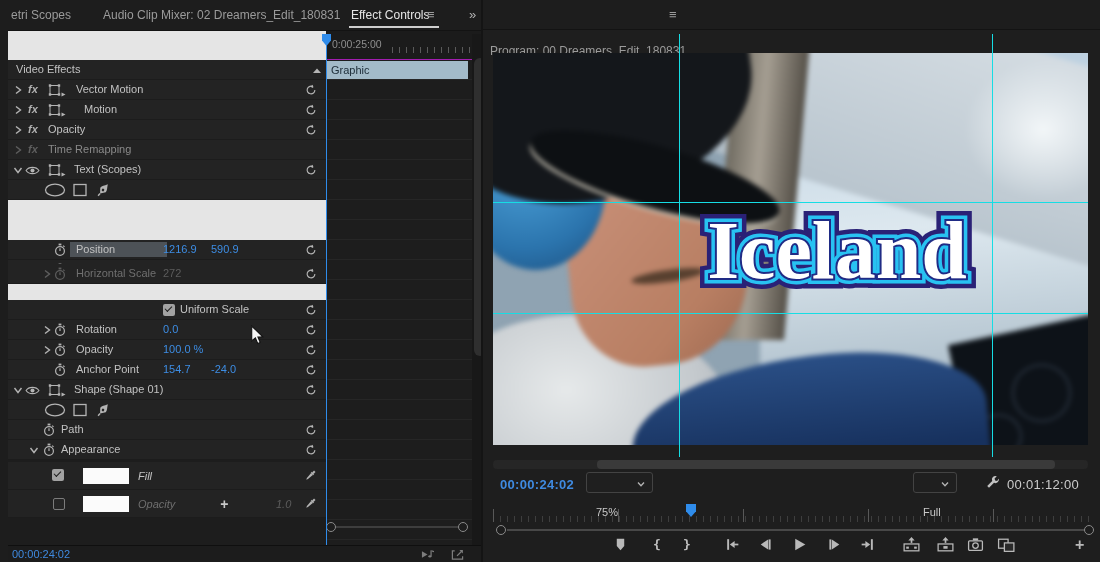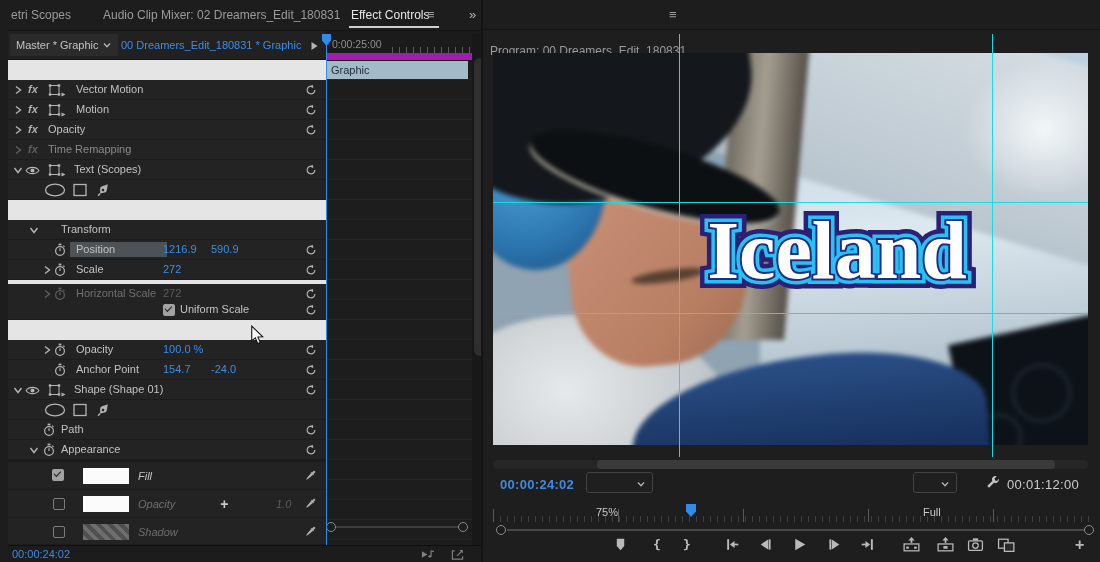--- a/index.html
+++ b/index.html
@@ -36,21 +36,21 @@
   .ic svg{width:100%;height:100%;display:block;}
   .ic.dim{color:#5e5e5e;}
   .cb{position:absolute;width:12px;height:12px;border-radius:2px;background:#a2a2a2;}
   .cb.checked::after{content:"";position:absolute;left:2.2px;top:2.4px;width:6px;height:3.2px;
      border-left:1.8px solid #1d1d1d;border-bottom:1.8px solid #1d1d1d;transform:rotate(-45deg);}
   .cb.un{background:#262626;border:1px solid #7c7c7c;width:10px;height:10px;}
   .swatch{position:absolute;width:46px;height:16px;background:#fbfbfb;}
   .swatch.checker{background:#6b6b6b;background-image:repeating-linear-gradient(45deg,#7c7c7c 0 4px,#585858 4px 8px);opacity:.85;}
   .plus{position:absolute;top:0;height:19px;line-height:19px;color:#c8c8c8;font-size:14px;font-weight:bold;}
   
-  .mini-ruler{position:absolute;left:318px;top:31px;width:163px;height:29px;background:#1b1b1b;border-bottom:7px solid #a21caf;box-sizing:border-box;overflow:hidden;}
+  .mini-ruler{position:absolute;left:318px;top:31px;width:163px;height:29px;background:#1b1b1b;border-bottom:1px solid #a21caf;box-sizing:border-box;overflow:hidden;}
   .mini-ruler .tlabel{position:absolute;left:6px;top:7px;color:#8e8e8e;font-size:10.5px;white-space:nowrap;}
   .mini-ruler .ticks{position:absolute;left:66px;top:16px;width:92px;height:6px;
      background:repeating-linear-gradient(90deg,#5a5a5a 0 1px,transparent 1px 7px);}
   .mini-ruler .partial{position:absolute;left:148px;top:7px;width:5px;overflow:hidden;color:#8e8e8e;font-size:10.5px;}
   .mini-timeline{position:absolute;left:318px;top:60px;width:146px;height:485px;background:#1d1d1d;
      background-image:repeating-linear-gradient(180deg,transparent 0 19px,#262626 19px 20px);}
   .clipbar{position:absolute;left:1px;top:1px;width:141px;height:18px;background:#a3bbc9;color:#20303b;line-height:18px;padding-left:4px;box-sizing:border-box;font-size:11px;}
   .cti-line{position:absolute;left:318px;top:34px;width:1px;height:511px;background:#2f8ceb;z-index:4;}
   .cti-head{position:absolute;left:314px;top:34px;width:9px;height:12px;background:#2f8ceb;z-index:4;
      clip-path:polygon(0 0,100% 0,100% 55%,50% 100%,0 55%);}
@@ -125,54 +125,46 @@
   <div id="ecp">
     <div class="tabbar">
       <span class="tab" style="left:3px">etri Scopes</span>
       <span class="tab" style="left:95px">Audio Clip Mixer: 02 Dreamers_Edit_180831</span>
       <span class="tab active" style="left:343px">Effect Controls</span>
       <span class="panelmenu" style="left:419px">≡</span>
       <div class="tab-underline"></div>
       <span class="overflow-chevrons">»</span>
     </div>
 
-    <div class="cliprow">
-      <div class="chip">
-        <span class="lbl" style="position:absolute;left:6px;">Master * Graphic</span>
-        <span class="ic" style="left:92px;top:6px;width:10px;height:10px">
-            <svg viewBox="0 0 10 10">
-              <path d="M2 3.5 L5 6.8 L8 3.5" fill="none" stroke="currentColor" stroke-width="1.3"></path>
-            </svg>
-          </span>
-      </div>
-      <span class="seq-name">00 Dreamers_Edit_180831 * Graphic</span>
-      <span class="ic" style="left:300px;top:9px">
-          <svg viewBox="0 0 12 12">
-            <path d="M3.5 2 L9.5 6 L3.5 10 Z" fill="currentColor"></path>
-          </svg>
-        </span>
-    </div>
 
     <div class="mini-ruler">
       <span class="tlabel">0:00:25:00</span>
       <span class="partial">0</span>
       <div class="ticks"></div>
     </div>
 
     <div class="mini-timeline">
       <div class="clipbar">Graphic</div>
     </div>
     <div class="cti-head"></div>
     <div class="cti-line"></div>
     <div class="vscroll">
       <div class="thumb"></div>
     </div>
 
     <div class="params">
 
+      <div class="prow" style="top:0">
+        <span class="lbl hdr" style="left:8px">Video Effects</span>
+        <span class="ic" style="left:303px;top:5px">
+            <svg viewBox="0 0 12 12">
+              <path d="M2 8 L6 3.5 L10 8 Z" fill="currentColor"></path>
+            </svg>
+          </span>
+      </div>
 
       <div class="prow" style="top:20px">
         <span class="ic" style="left:4px">
             <svg viewBox="0 0 12 12">
               <path d="M4 2.5 L8.5 6 L4 9.5" fill="none" stroke="currentColor" stroke-width="1.4"></path>
             </svg>
           </span>
         <span class="fx" style="left:20px">fx</span>
         <span class="ic" style="left:40px;top:3px;width:18px;height:14px">
             <svg viewBox="0 0 18 14">
@@ -203,21 +195,21 @@
         <span class="ic" style="left:40px;top:3px;width:18px;height:14px">
             <svg viewBox="0 0 18 14">
               <rect x="2" y="2.5" width="9" height="9" fill="none" stroke="currentColor"></rect>
               <rect x="0.8" y="1.3" width="2.4" height="2.4" fill="currentColor"></rect>
               <rect x="9.8" y="1.3" width="2.4" height="2.4" fill="currentColor"></rect>
               <rect x="0.8" y="10.3" width="2.4" height="2.4" fill="currentColor"></rect>
               <rect x="9.8" y="10.3" width="2.4" height="2.4" fill="currentColor"></rect>
               <polygon points="13.5,9.5 17.5,11.5 13.5,13.5" fill="currentColor"></polygon>
             </svg>
           </span>
-        <span class="lbl" style="left:68px">Motion</span>
+        <span class="lbl" style="left:76px">Motion</span>
         <span class="ic" style="left:297px">
             <svg viewBox="0 0 14 14">
               <path d="M11.5 7a4.5 4.5 0 1 1-2-3.7" fill="none" stroke="currentColor" stroke-width="1.3"></path>
               <polygon points="9,0.8 9.6,4.6 6,3.2" fill="currentColor"></polygon>
             </svg>
           </span>
       </div>
 
       <div class="prow" style="top:60px">
         <span class="ic" style="left:4px">
@@ -292,28 +284,20 @@
               <g transform="rotate(40 8 8)">
                 <path d="M8 0.5 C9.8 4 11.6 5.5 11.6 8 L8 12.5 L4.4 8 C4.4 5.5 6.2 4 8 0.5 Z" fill="currentColor"></path>
                 <circle cx="8" cy="8" r="1.3" fill="#232323"></circle>
                 <rect x="7.3" y="12.6" width="1.4" height="3" fill="currentColor"></rect>
               </g>
             </svg>
           </span>
       </div>
 
 
-      <div class="prow" style="top:160px">
-        <span class="ic" style="left:20px">
-            <svg viewBox="0 0 12 12">
-              <path d="M2.5 4 L6 8.5 L9.5 4" fill="none" stroke="currentColor" stroke-width="1.4"></path>
-            </svg>
-          </span>
-        <span class="lbl" style="left:53px">Transform</span>
-      </div>
 
       <div class="prow" style="top:180px">
         <span class="ic" style="left:46px;top:3px;width:12px;height:14px">
             <svg viewBox="0 0 12 14">
               <circle cx="6" cy="8" r="4.4" fill="none" stroke="currentColor" stroke-width="1.2"></circle>
               <rect x="4.6" y="0.6" width="2.8" height="1.8" fill="currentColor"></rect>
               <path d="M6 8 L6 5.2" stroke="currentColor" stroke-width="1.2"></path>
               <path d="M9.2 2.6 l1.3 1.3" stroke="currentColor" stroke-width="1.2"></path>
             </svg>
           </span>
@@ -347,21 +331,21 @@
         <span class="lbl" style="left:68px">Scale</span>
         <span class="val" style="left:155px">272</span>
         <span class="ic" style="left:297px">
             <svg viewBox="0 0 14 14">
               <path d="M11.5 7a4.5 4.5 0 1 1-2-3.7" fill="none" stroke="currentColor" stroke-width="1.3"></path>
               <polygon points="9,0.8 9.6,4.6 6,3.2" fill="currentColor"></polygon>
             </svg>
           </span>
       </div>
 
-      <div class="prow" style="top:224px">
+      <div class="prow" style="top:204px">
         <span class="ic dim" style="left:33px">
             <svg viewBox="0 0 12 12">
               <path d="M4 2.5 L8.5 6 L4 9.5" fill="none" stroke="currentColor" stroke-width="1.4"></path>
             </svg>
           </span>
         <span class="ic dim" style="left:46px;top:3px;width:12px;height:14px">
             <svg viewBox="0 0 12 14">
               <circle cx="6" cy="8" r="4.4" fill="none" stroke="currentColor" stroke-width="1.2"></circle>
               <rect x="4.6" y="0.6" width="2.8" height="1.8" fill="currentColor"></rect>
               <path d="M6 8 L6 5.2" stroke="currentColor" stroke-width="1.2"></path>
@@ -382,20 +366,43 @@
         <span class="cb checked" style="left:155px;top:4px"></span>
         <span class="lbl" style="left:172px">Uniform Scale</span>
         <span class="ic" style="left:297px">
             <svg viewBox="0 0 14 14">
               <path d="M11.5 7a4.5 4.5 0 1 1-2-3.7" fill="none" stroke="currentColor" stroke-width="1.3"></path>
               <polygon points="9,0.8 9.6,4.6 6,3.2" fill="currentColor"></polygon>
             </svg>
           </span>
       </div>
 
+      <div class="prow" style="top:260px">
+        <span class="ic" style="left:33px">
+            <svg viewBox="0 0 12 12">
+              <path d="M4 2.5 L8.5 6 L4 9.5" fill="none" stroke="currentColor" stroke-width="1.4"></path>
+            </svg>
+          </span>
+        <span class="ic" style="left:46px;top:3px;width:12px;height:14px">
+            <svg viewBox="0 0 12 14">
+              <circle cx="6" cy="8" r="4.4" fill="none" stroke="currentColor" stroke-width="1.2"></circle>
+              <rect x="4.6" y="0.6" width="2.8" height="1.8" fill="currentColor"></rect>
+              <path d="M6 8 L6 5.2" stroke="currentColor" stroke-width="1.2"></path>
+              <path d="M9.2 2.6 l1.3 1.3" stroke="currentColor" stroke-width="1.2"></path>
+            </svg>
+          </span>
+        <span class="lbl" style="left:68px">Rotation</span>
+        <span class="val" style="left:155px">0.0</span>
+        <span class="ic" style="left:297px">
+            <svg viewBox="0 0 14 14">
+              <path d="M11.5 7a4.5 4.5 0 1 1-2-3.7" fill="none" stroke="currentColor" stroke-width="1.3"></path>
+              <polygon points="9,0.8 9.6,4.6 6,3.2" fill="currentColor"></polygon>
+            </svg>
+          </span>
+      </div>
 
       <div class="prow" style="top:280px">
         <span class="ic" style="left:33px">
             <svg viewBox="0 0 12 12">
               <path d="M4 2.5 L8.5 6 L4 9.5" fill="none" stroke="currentColor" stroke-width="1.4"></path>
             </svg>
           </span>
         <span class="ic" style="left:46px;top:3px;width:12px;height:14px">
             <svg viewBox="0 0 12 14">
               <circle cx="6" cy="8" r="4.4" fill="none" stroke="currentColor" stroke-width="1.2"></circle>
@@ -553,34 +560,20 @@
             <svg viewBox="0 0 14 14">
               <g transform="rotate(45 7 7)">
                 <rect x="5.9" y="0.5" width="2.2" height="2.6" fill="currentColor"></rect>
                 <rect x="5.2" y="3.1" width="3.6" height="1.8" fill="currentColor"></rect>
                 <path d="M5.6 4.9 h2.8 l-0.6 6.8 L7 13.4 L6.2 11.7 Z" fill="currentColor"></path>
               </g>
             </svg>
           </span>
       </div>
 
-      <div class="prow tall" style="top:458px;height:27px">
-        <span class="cb un" style="left:45px;top:8px"></span>
-        <span class="swatch checker" style="left:75px;top:6px"></span>
-        <span class="lbl dim" style="left:130px;line-height:28px">Shadow</span>
-        <span class="ic" style="left:296px;top:7px;width:13px;height:13px">
-            <svg viewBox="0 0 14 14">
-              <g transform="rotate(45 7 7)">
-                <rect x="5.9" y="0.5" width="2.2" height="2.6" fill="currentColor"></rect>
-                <rect x="5.2" y="3.1" width="3.6" height="1.8" fill="currentColor"></rect>
-                <path d="M5.6 4.9 h2.8 l-0.6 6.8 L7 13.4 L6.2 11.7 Z" fill="currentColor"></path>
-              </g>
-            </svg>
-          </span>
-      </div>
     </div>
 
     <div class="mini-hscroll-line"></div>
     <span class="ring" style="left:318px;top:522px"></span>
     <span class="ring" style="left:450px;top:522px"></span>
 
     <div class="ecp-bottom">
       <span class="ecp-tc">00:00:24:02</span>
       <span class="ic" style="left:412px;top:2px;width:15px;height:13px;color:#7d7d7d">
           <svg viewBox="0 0 16 14">

